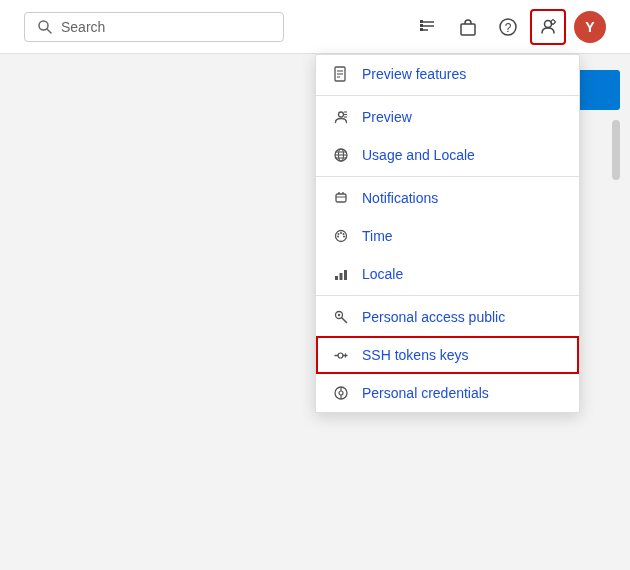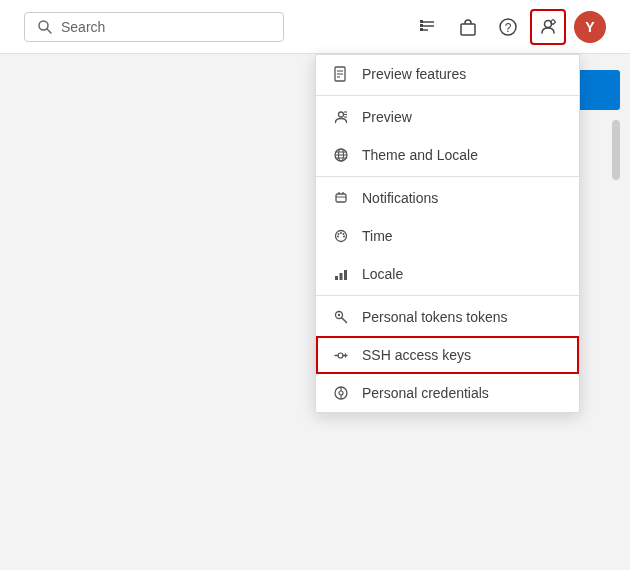--- a/index.html
+++ b/index.html
@@ -151,21 +151,21 @@
       height: 18px;
       display: flex;
       align-items: center;
       justify-content: center;
       flex-shrink: 0;
       color: #555;
     }
 
     .menu-text {
       font-size: 14px;
-      color: #404040;
+      color: #1d4ed8;
     }
   </style>
 </head>
 <body>
 
 <div class="topbar">
   <div class="search-box">
     <svg width="16" height="16" viewBox="0 0 16 16" fill="none">
       <circle cx="6.5" cy="6.5" r="4.5" stroke="#666" stroke-width="1.5"></circle>
       <line x1="10" y1="10" x2="14" y2="14" stroke="#666" stroke-width="1.5" stroke-linecap="round"></line>
@@ -250,21 +250,21 @@
   <div class="menu-item">
     <span class="menu-icon">
       <svg width="16" height="16" viewBox="0 0 16 16" fill="none">
         <circle cx="8" cy="8" r="6" stroke="#555" stroke-width="1.3"></circle>
         <ellipse cx="8" cy="8" rx="2.5" ry="6" stroke="#555" stroke-width="1.1"></ellipse>
         <line x1="2" y1="8" x2="14" y2="8" stroke="#555" stroke-width="1.1"></line>
         <line x1="2.5" y1="5" x2="13.5" y2="5" stroke="#555" stroke-width="1.1"></line>
         <line x1="2.5" y1="11" x2="13.5" y2="11" stroke="#555" stroke-width="1.1"></line>
       </svg>
     </span>
-    <span class="menu-text">Theme and Locale</span>
+    <span class="menu-text">Usage and Locale</span>
   </div>
   <hr class="menu-divider">
 
   <div class="menu-item">
     <span class="menu-icon">
       <svg width="16" height="16" viewBox="0 0 16 16" fill="none">
         <rect x="3" y="4" width="10" height="8" rx="1.5" stroke="#555" stroke-width="1.3"></rect>
         <line x1="3" y1="7" x2="13" y2="7" stroke="#555" stroke-width="1"></line>
         <line x1="6" y1="4" x2="6" y2="2" stroke="#555" stroke-width="1.3"></line>
         <line x1="10" y1="4" x2="10" y2="2" stroke="#555" stroke-width="1.3"></line>
@@ -300,32 +300,32 @@
   <hr class="menu-divider">
 
   <div class="menu-item">
     <span class="menu-icon">
       <svg width="16" height="16" viewBox="0 0 16 16" fill="none">
         <circle cx="6" cy="6" r="3.5" stroke="#555" stroke-width="1.3"></circle>
         <line x1="8.5" y1="8.5" x2="13.5" y2="13.5" stroke="#555" stroke-width="1.5" stroke-linecap="round"></line>
         <circle cx="6" cy="6" r="1.2" fill="#555"></circle>
       </svg>
     </span>
-    <span class="menu-text">Personal tokens tokens</span>
+    <span class="menu-text">Personal access public</span>
   </div>
 
   <div class="menu-item highlighted">
     <span class="menu-icon">
       <svg width="16" height="16" viewBox="0 0 16 16" fill="none">
         <path d="M5 8.5c0 1.5 1 2.5 2.5 2.5S10 10 10 8.5 9 6 7.5 6 5 7 5 8.5z" stroke="#555" stroke-width="1.2" fill="none"></path>
         <path d="M10 8.5h4M12.5 7v3" stroke="#555" stroke-width="1.3" stroke-linecap="round"></path>
         <path d="M2 8.5h3" stroke="#555" stroke-width="1.3" stroke-linecap="round"></path>
       </svg>
     </span>
-    <span class="menu-text">SSH access keys</span>
+    <span class="menu-text">SSH tokens keys</span>
   </div>
 
   <div class="menu-item">
     <span class="menu-icon">
       <svg width="16" height="16" viewBox="0 0 16 16" fill="none">
         <circle cx="8" cy="8" r="6" stroke="#555" stroke-width="1.3"></circle>
         <circle cx="8" cy="8" r="2" stroke="#555" stroke-width="1.2"></circle>
         <line x1="8" y1="2" x2="8" y2="6" stroke="#555" stroke-width="1.2"></line>
         <line x1="8" y1="10" x2="8" y2="14" stroke="#555" stroke-width="1.2"></line>
       </svg>

